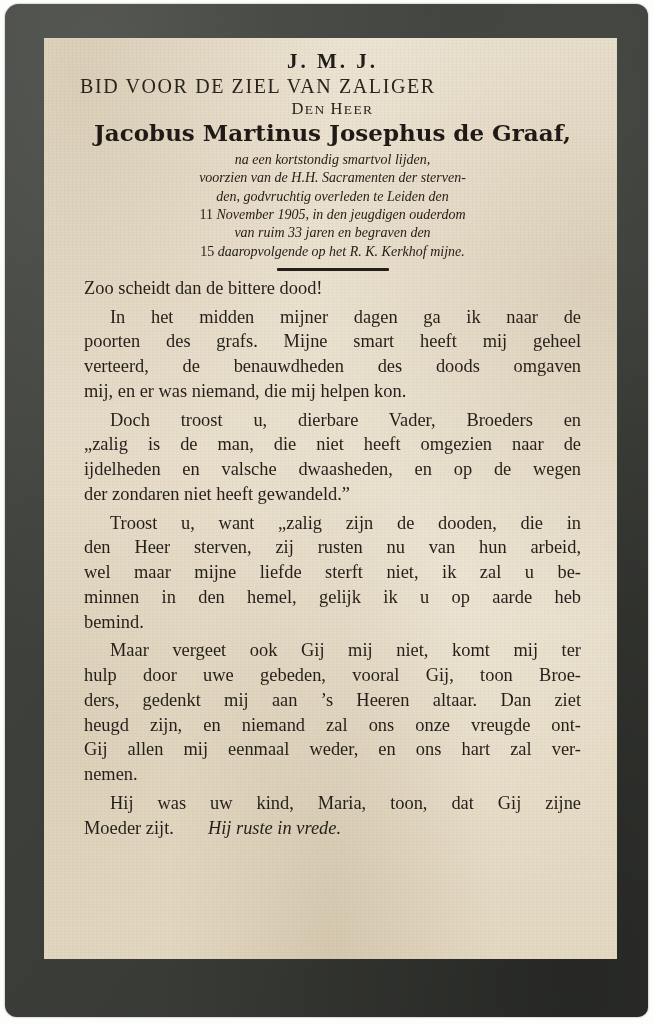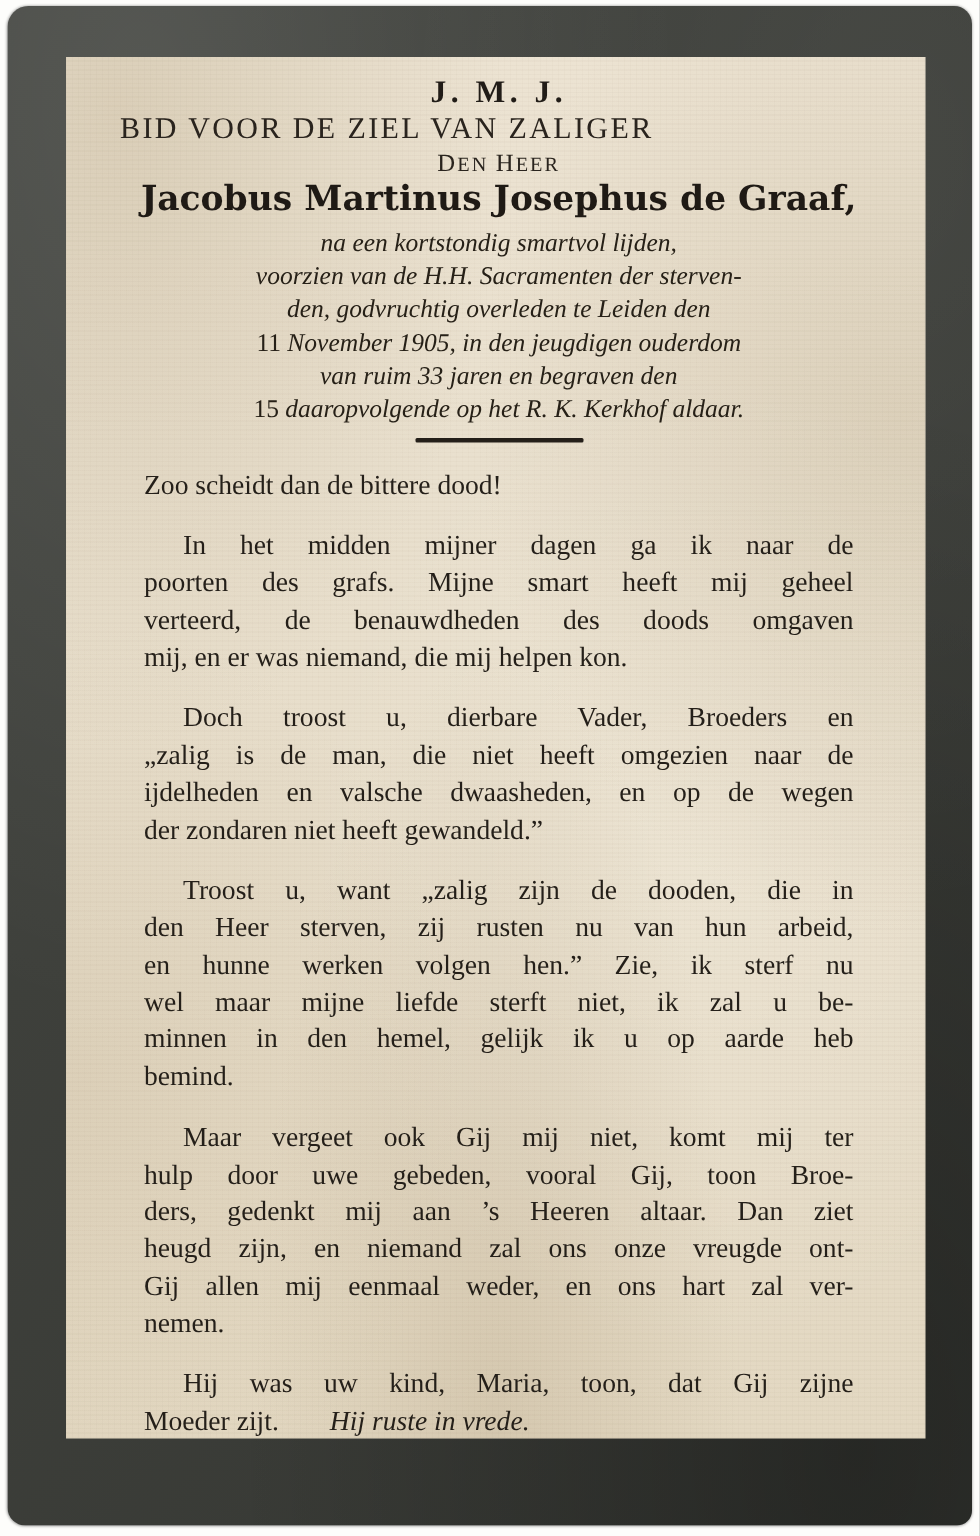--- a/index.html
+++ b/index.html
@@ -134,21 +134,21 @@
     color: #1f1a15;
     margin: 1px 0 5px 0;
     white-space: nowrap;
   }
 
   
   .intro {
     text-align: center;
     font-family: "Liberation Serif", "DejaVu Serif", serif;
     font-style: italic;
-    font-size: 17px;
+    font-size: 14px;
     line-height: 1.31;
     color: #262017;
     margin: 0;
   }
   .intro .ln { display: block; white-space: nowrap; }
   .intro .roman { font-style: normal; }
 
   
   .rule {
     width: 112px;
@@ -160,21 +160,21 @@
 
   
   .body-block {
     font-family: "Liberation Serif", "DejaVu Serif", serif;
     font-size: 18.4px;
     line-height: 1.345;
     color: #241f19;
     text-align: left;
   }
   .body-block p {
-    margin: 16px;
+    margin: 4px;
     text-indent: 26px;
   }
   .body-block p .ln {
     display: block;
     white-space: nowrap;
   }
   .body-block p .ln:first-child { text-indent: 0; }
   
   .body-block .just {
     display: block;
@@ -211,21 +211,21 @@
         </div>
 
         <div class="deceased-name">Jacobus Martinus Josephus de Graaf,</div>
 
         <div class="intro">
           <span class="ln">na een kortstondig smartvol lijden,</span>
           <span class="ln">voorzien van de H.H. Sacramenten der sterven-</span>
           <span class="ln">den, godvruchtig overleden te Leiden den</span>
           <span class="ln"><span class="roman">11</span> <span>November 1905, in den jeugdigen ouderdom</span></span>
           <span class="ln">van ruim 33 jaren en begraven den</span>
-          <span class="ln"><span class="roman">15</span> <span>daaropvolgende op het R. K. Kerkhof aldaar.</span></span>
+          <span class="ln"><span class="roman">15</span> <span>daaropvolgende op het R. K. Kerkhof mijne.</span></span>
         </div>
 
         <div class="rule"></div>
 
         <div class="body-block">
 
           <p>
             <span class="ln">Zoo scheidt dan de bittere dood!</span>
           </p>
 
@@ -239,21 +239,20 @@
           <p>
             <span class="just"><span class="firstline-indent"></span><span>Doch troost u, dierbare Vader, Broeders en</span></span>
             <span class="just">„zalig is de man, die niet heeft omgezien naar de</span>
             <span class="just">ijdelheden en valsche dwaasheden, en op de wegen</span>
             <span class="just lastline">der zondaren niet heeft gewandeld.”</span>
           </p>
 
           <p>
             <span class="just"><span class="firstline-indent"></span><span>Troost u, want „zalig zijn de dooden, die in</span></span>
             <span class="just">den Heer sterven, zij rusten nu van hun arbeid,</span>
-            <span class="just">en hunne werken volgen hen.” Zie, ik sterf nu</span>
             <span class="just">wel maar mijne liefde sterft niet, ik zal u be-</span>
             <span class="just">minnen in den hemel, gelijk ik u op aarde heb</span>
             <span class="just lastline">bemind.</span>
           </p>
 
           <p>
             <span class="just"><span class="firstline-indent"></span><span>Maar vergeet ook Gij mij niet, komt mij ter</span></span>
             <span class="just">hulp door uwe gebeden, vooral Gij, toon Broe-</span>
             <span class="just">ders, gedenkt mij aan ’s Heeren altaar. Dan ziet</span>
             <span class="just">heugd zijn, en niemand zal ons onze vreugde ont-</span>

